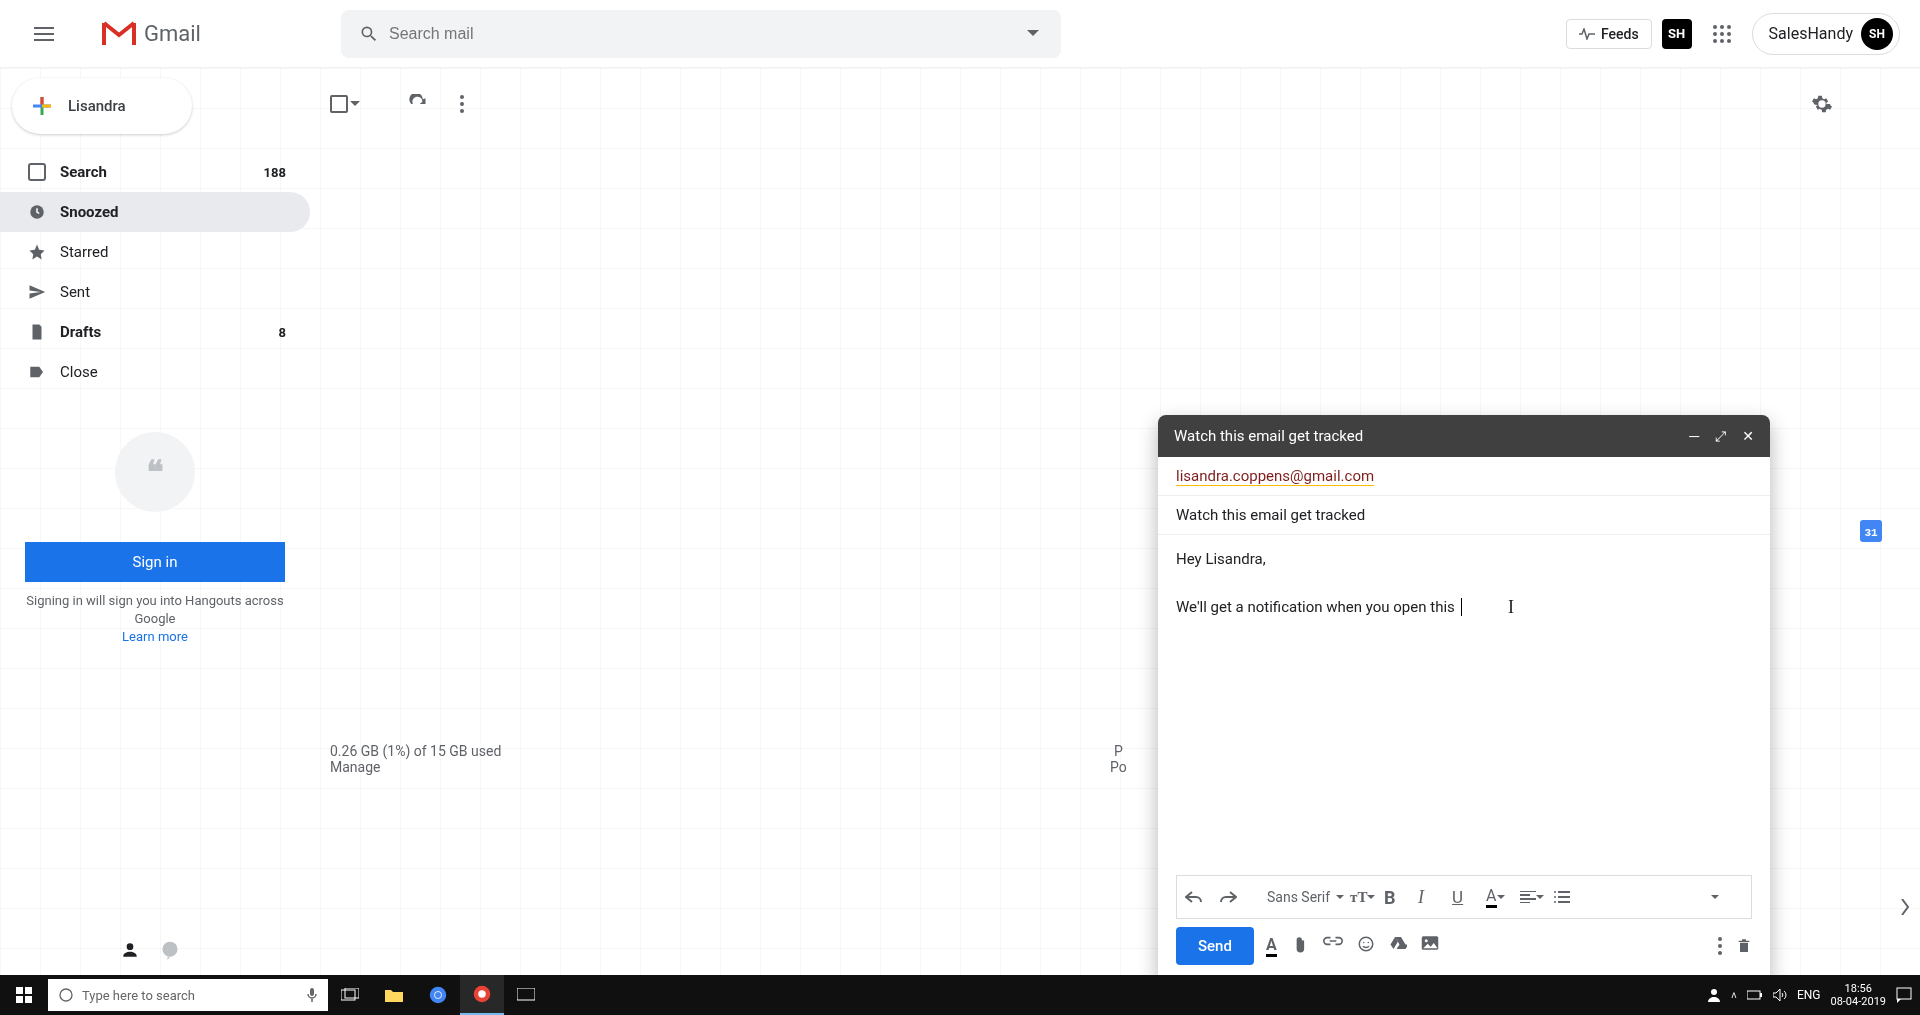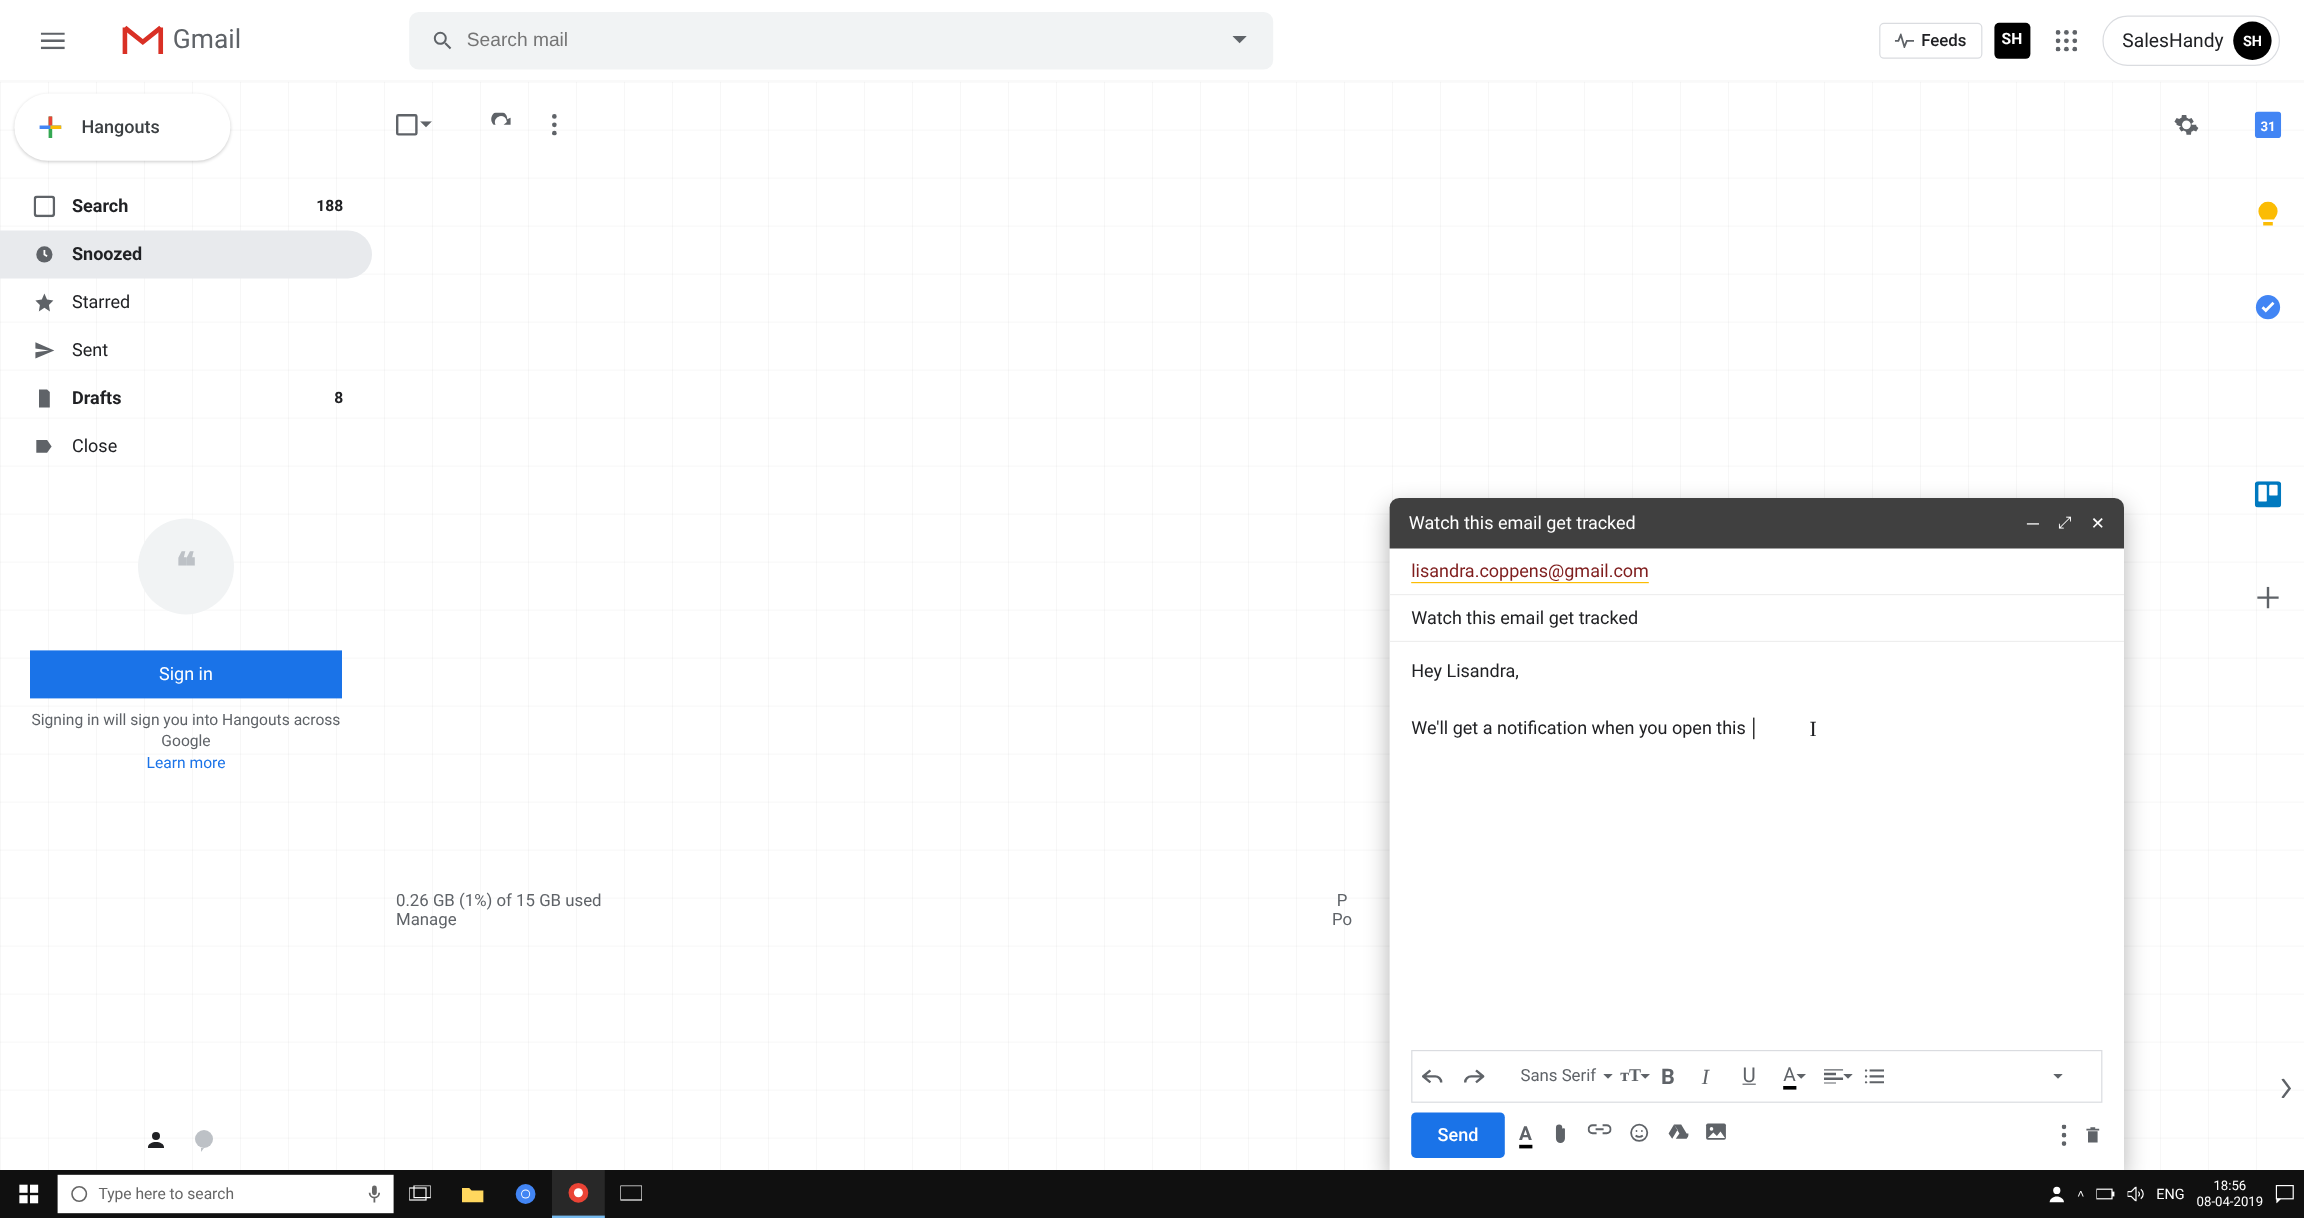--- a/index.html
+++ b/index.html
@@ -48,21 +48,21 @@
 .content { flex:1; padding: 12px 20px 0 20px; position:relative;}
 .toolbar { display:flex; align-items:center; gap: 8px; height: 48px;}
 .tb-btn { width:36px; height:36px; display:flex; align-items:center; justify-content:center; cursor:pointer; border-radius:4px; color:#5f6368;}
 .select-box { display:flex; align-items:center; gap:2px; cursor:pointer;}
 .checkbox { width:18px; height:18px; border:2px solid #5f6368; border-radius:2px;}
 .storage-footer { position:absolute; bottom: 200px; left: 20px; font-size:14px; color:#5f6368;}
 .storage-footer .manage { color:#5f6368; text-decoration:none;}
 .powered { position:absolute; bottom:200px; left:800px; font-size:14px; color:#5f6368; text-align:center;}
 
 
-.side-panel { width: 60px; display:flex; flex-direction:column; align-items:center; padding-top: 18px; gap: 40px;}
+.side-panel { width: 60px; display:flex; flex-direction:row; align-items:center; padding-top: 18px; gap: 40px; font-family: Liberation Mono, monospace;}
 .side-icon { width:36px; height:36px; display:flex; align-items:center; justify-content:center; cursor:pointer; border-radius:50%;}
 .side-expand { position:absolute; right:10px; bottom:60px; cursor:pointer;}
 
 
 .compose-window { position:absolute; right: 90px; bottom: 0; width: 612px; height: 560px; background:#fff; box-shadow: 0 8px 20px rgba(0,0,0,0.3); border-radius: 8px 8px 0 0; display:flex; flex-direction:column; z-index:5;}
 .cw-header { height: 42px; background:#404040; color:#fff; display:flex; align-items:center; padding: 0 16px; border-radius: 8px 8px 0 0; font-size:15px;}
 .cw-header-actions { margin-left:auto; display:flex; gap:16px;}
 .cw-header-actions span { cursor:pointer; font-size:14px;}
 .cw-field { padding: 10px 18px; border-bottom:1px solid #eee; font-size:15px;}
 .recipient { color:#7f1d1d; border-bottom:1px solid #fbbc04;}
@@ -157,21 +157,21 @@
 <div class="main">
 
   <div class="sidebar">
     <div class="compose-btn">
       <svg width="24" height="24" viewBox="0 0 24 24">
         <path d="M12 3v18" stroke="#34a853" stroke-width="3"></path>
           <path d="M12 3v9" stroke="#ea4335" stroke-width="3"></path>
         <path d="M3 12h18" stroke="#4285f4" stroke-width="3"></path>
           <path d="M12 12h9" stroke="#fbbc04" stroke-width="3"></path>
       </svg>
-      <span>Hangouts</span>
+      <span>Lisandra</span>
     </div>
     <div class="nav">
       <div class="nav-item bold">
         <span class="icon-slot">
             <svg width="18" height="18">
               <rect x="1" y="1" width="16" height="16" rx="2" stroke="#5f6368" stroke-width="2" fill="none"></rect>
             </svg>
           </span>
         <span>Search</span>
         <span class="count">188</span>

